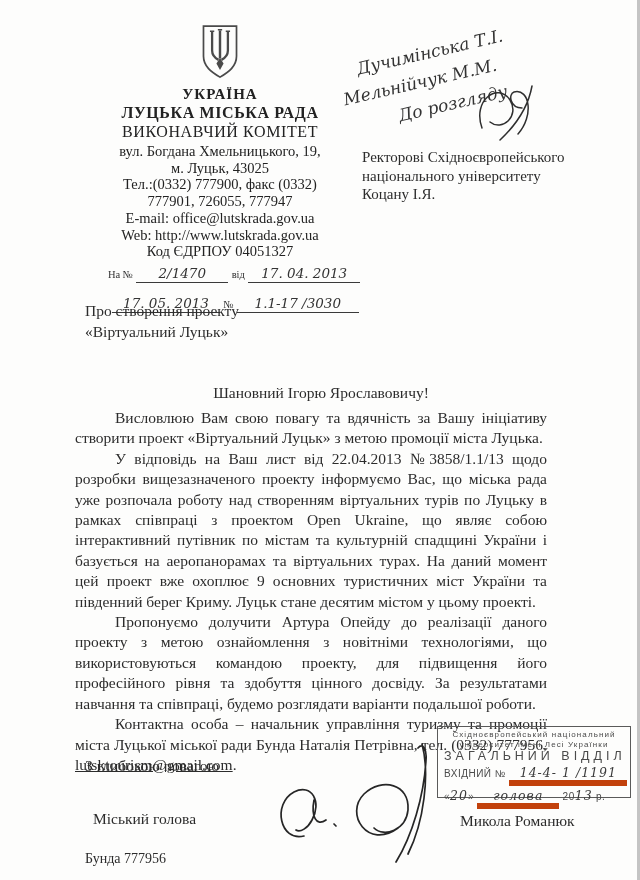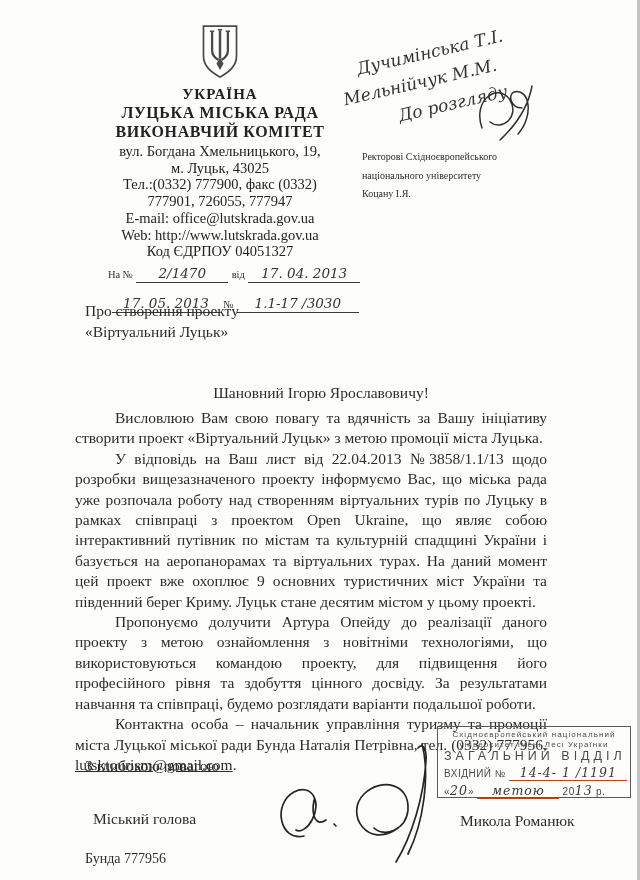--- a/index.html
+++ b/index.html
@@ -8,21 +8,21 @@
     background:#fdfdfc;overflow:hidden;
     font-family:"Liberation Serif",serif;color:#2c2c2c;
   }
   .scan-edge{position:absolute;right:0;top:0;width:3px;height:100%;background:#c4c4c4;}
   
   .letterhead{position:absolute;left:34px;top:24px;width:372px;text-align:center;color:#222;}
   .emblem{position:absolute;left:164px;top:0;width:44px;height:56px;}
   .lh-line{position:absolute;left:0;width:100%;line-height:1.1;}
   .lh-country{top:62px;font-size:15px;font-weight:bold;letter-spacing:1px;}
   .lh-org1{top:80px;font-size:16px;font-weight:bold;letter-spacing:.6px;}
-  .lh-org2{top:99px;font-size:16px;font-weight:bold;letter-spacing:.6px;}
+  .lh-org2{top:99px;font-size:16px;font-weight:normal;letter-spacing:.6px;}
   .lh-addr1{top:120px;font-size:14.5px;}
   .lh-addr2{top:137px;font-size:14.5px;}
   .lh-tel1{top:153px;font-size:14.5px;}
   .lh-tel2{top:170px;font-size:14.5px;}
   .lh-email{top:187px;font-size:14.5px;}
   .lh-web{top:204px;font-size:14.5px;}
   .lh-edrpou{top:220px;font-size:14.5px;}
   
   .hw{font-family:"DejaVu Serif",serif;font-style:italic;color:#333;}
   .reg-row1{position:absolute;left:112px;top:260px;font-size:13.5px;white-space:nowrap;margin-top:35px;}
@@ -30,37 +30,37 @@
   .reg-underline{display:inline-block;border-bottom:1.2px solid #3a3a3a;padding:0 6px 1px 6px;text-align:center;}
   .reg-print{font-family:"Liberation Serif",serif;font-style:normal;font-size:10.5px;color:#333;}
   
   .annotation{position:absolute;left:338px;top:38px;width:230px;height:120px;
     transform:rotate(-13deg);font-size:17px;}
   .annotation .a1{position:absolute;left:28px;top:0;}
   .annotation .a2{position:absolute;left:8px;top:27px;}
   .annotation .a3{position:absolute;left:58px;top:55px;}
   .annotation-sign{position:absolute;left:470px;top:78px;}
   
-  .recipient{position:absolute;left:362px;top:148px;font-size:10px;line-height:18.5px;}
+  .recipient{position:absolute;left:362px;top:148px;font-size:15px;line-height:18.5px;}
   
   .subject{position:absolute;left:85px;top:300px;font-size:15.5px;line-height:21px;}
   
   .salutation{position:absolute;left:85px;top:384px;width:472px;text-align:center;font-size:15.5px;}
   .body-text{position:absolute;left:75px;top:408px;width:472px;font-size:15.5px;line-height:20.4px;
     text-align:justify;}
   .body-text p{margin:0;text-indent:40px;}
   .email-link{text-decoration:underline;}
   
   .stamp{position:absolute;left:437px;top:726px;width:194px;height:72px;
     border:1.6px solid #5a5a5a;color:#4a4a4a;
     font-family:"Liberation Sans",sans-serif;box-sizing:border-box;padding:3px 6px 14px 6px;}
   .stamp .s-org{font-size:8px;letter-spacing:1.1px;text-align:center;line-height:9.5px;white-space:nowrap;}
   .stamp .s-dept{font-size:12.5px;letter-spacing:4px;text-align:center;line-height:13px;margin-top:1px;white-space:nowrap;}
   .stamp .s-row{font-size:10px;letter-spacing:.5px;margin-top:2px;white-space:nowrap;}
-  .stamp .s-line{display:inline-block;border-bottom:1px solid #c2410c;text-align:center;}
+  .stamp .s-line{display:inline-block;border-bottom:6px solid #c2410c;text-align:center;}
   .stamp .hwst{font-family:"DejaVu Serif",serif;font-style:italic;font-size:12.5px;color:#3a3a3a;letter-spacing:1px;}
   
   .regards{position:absolute;left:85px;top:757px;font-size:15.5px;}
   .signer-title{position:absolute;left:85px;top:810px;font-size:15.5px;margin-left:8px;}
   .signer-name{position:absolute;left:460px;top:812px;font-size:15.5px;}
   .executor{position:absolute;left:85px;top:851px;font-size:14px;}
   .mayor-sign{position:absolute;left:252px;top:738px;}
 </style>
 </head>
 <body>
@@ -133,21 +133,21 @@
   <div class="stamp">
     <div class="s-org">Східноєвропейський національний</div>
     <div class="s-org">університет імені Лесі Українки</div>
     <div class="s-dept">ЗАГАЛЬНИЙ ВІДДІЛ</div>
     <div class="s-row">
       <span>ВХІДНИЙ №</span>
       <span class="s-line hwst" style="min-width:118px">14-4- 1 /1191</span>
     </div>
     <div class="s-row">
       <span>«</span><span class="hwst">20</span><span>»</span>
-      <span class="s-line hwst" style="min-width:82px">метою</span>
+      <span class="s-line hwst" style="min-width:82px">голова</span>
       <span>20</span><span class="hwst">13</span>
       <span>р.</span>
     </div>
   </div>
 
   <div class="regards">З глибокою повагою</div>
   <div class="signer-title">Міський голова</div>
   <div class="signer-name">Микола Романюк</div>
   <div class="executor">Бунда 777956</div>
 

